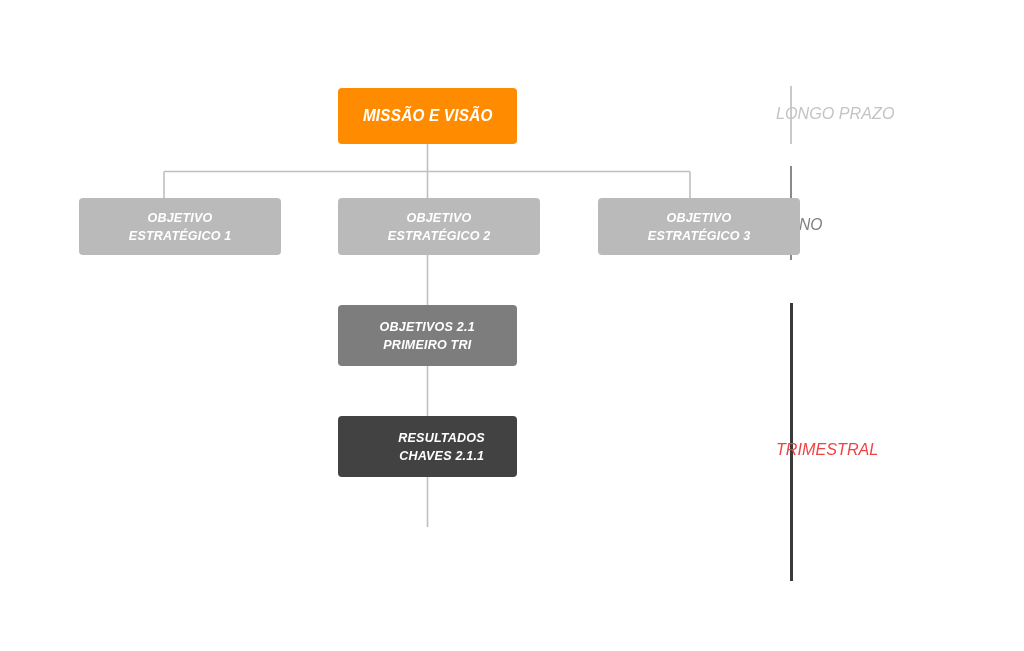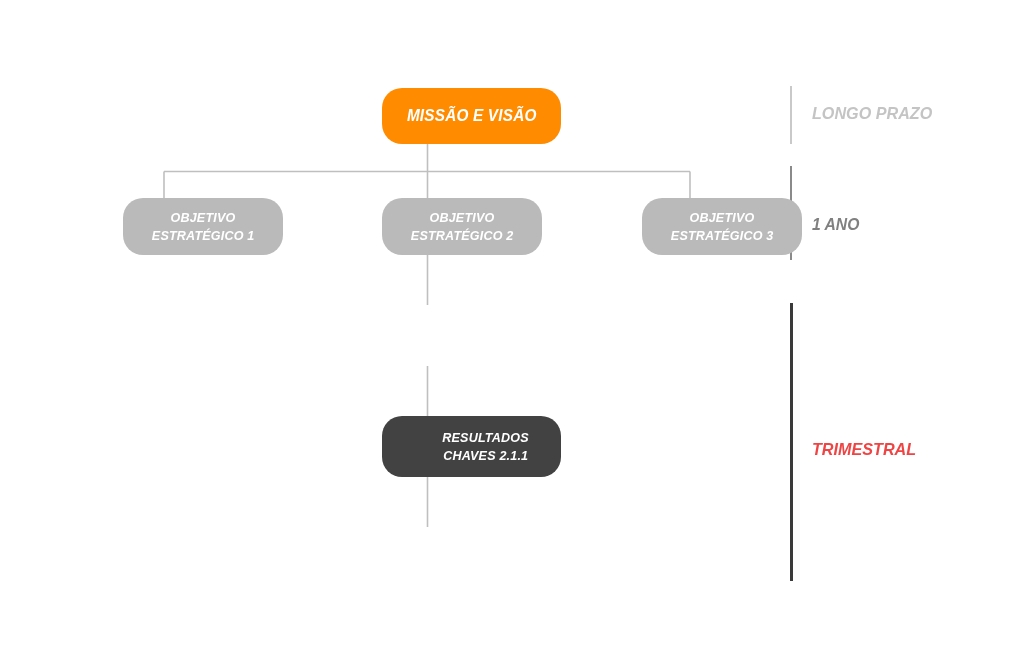--- a/index.html
+++ b/index.html
@@ -27,54 +27,53 @@
     top: 0;
     width: 1024px;
     height: 651px;
     pointer-events: none;
   }
 
   
   .node {
     position: absolute;
     box-sizing: border-box;
-    border-radius: 20px;
+    border-radius: 4px;
     display: flex;
     flex-direction: column;
     align-items: center;
     justify-content: center;
     text-align: center;
     color: #ffffff;
     font-weight: bold;
     font-style: italic;
     letter-spacing: 0.2px;
     line-height: 1.30;
     z-index: 3;
-    margin-left: 44px;
   }
   .node .ln {
     display: block;
     white-space: nowrap;
     transform: scaleX(0.93);
   }
 
   
   .n-root {
     left: 338px;
     top: 88px;
     width: 179px;
     height: 56px;
     background: #FF8C00;
     font-size: 16.5px;
   }
 
   
   .n-strat {
     top: 198px;
-    width: 160px;
+    width: 202px;
     height: 57px;
     background: #BABABA;
     font-size: 13.5px;
   }
   .n-strat-1 { left: 79px; }
   .n-strat-2 { left: 338px; }
   .n-strat-3 { left: 598px; }
 
   
   .n-chain {
@@ -93,22 +92,22 @@
     left: 790px;
     width: 2px;
     z-index: 2;
   }
   .br-long  { top: 86px;  height: 58px;  background: #C9C9C9; }
   .br-year  { top: 166px; height: 94px;  background: #8A8A8A; }
   .br-quart { top: 303px; height: 278px; background: #3A3A3A; width: 2.5px; }
 
   .tf-label {
     position: absolute;
-    left: 812px;
-    font-weight: bold;
+    left: 776px;
+    font-weight: normal;
     font-style: italic;
     white-space: nowrap;
     z-index: 2;
   }
   .tf-label .ln { display: inline-block; transform: scaleX(0.95); transform-origin: left center; }
   .lb-long  { top: 104px; font-size: 17px;   color: #C4C4C4; }
   .lb-year  { top: 199px; font-size: 16.5px; color: #808080; margin-top: 16px; }
   .lb-quart { top: 440px; font-size: 17px;   color: #ef4444; }
 </style>
 </head>
@@ -145,20 +144,24 @@
   <div class="node n-strat n-strat-2">
     <span class="ln">OBJETIVO</span>
     <span class="ln">ESTRATÉGICO 2</span>
   </div>
 
   <div class="node n-strat n-strat-3">
     <span class="ln">OBJETIVO</span>
     <span class="ln">ESTRATÉGICO 3</span>
   </div>
 
+  <div class="node n-chain n-obj21">
+    <span class="ln">OBJETIVOS 2.1</span>
+    <span class="ln">PRIMEIRO TRI</span>
+  </div>
 
   <div class="node n-chain n-kr">
     <span class="ln">RESULTADOS</span>
     <span class="ln">CHAVES 2.1.1</span>
   </div>
 
 
   <div class="bracket br-long"></div>
   <div class="bracket br-year"></div>
   <div class="bracket br-quart"></div>

